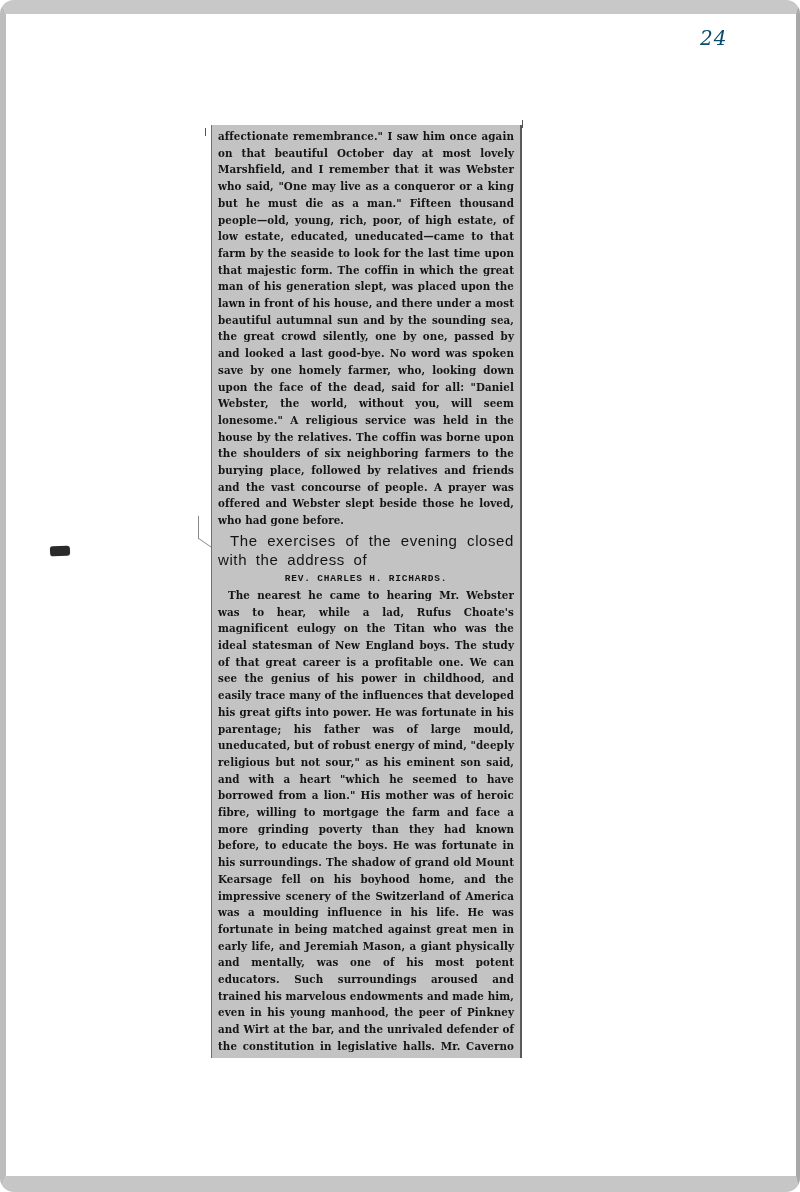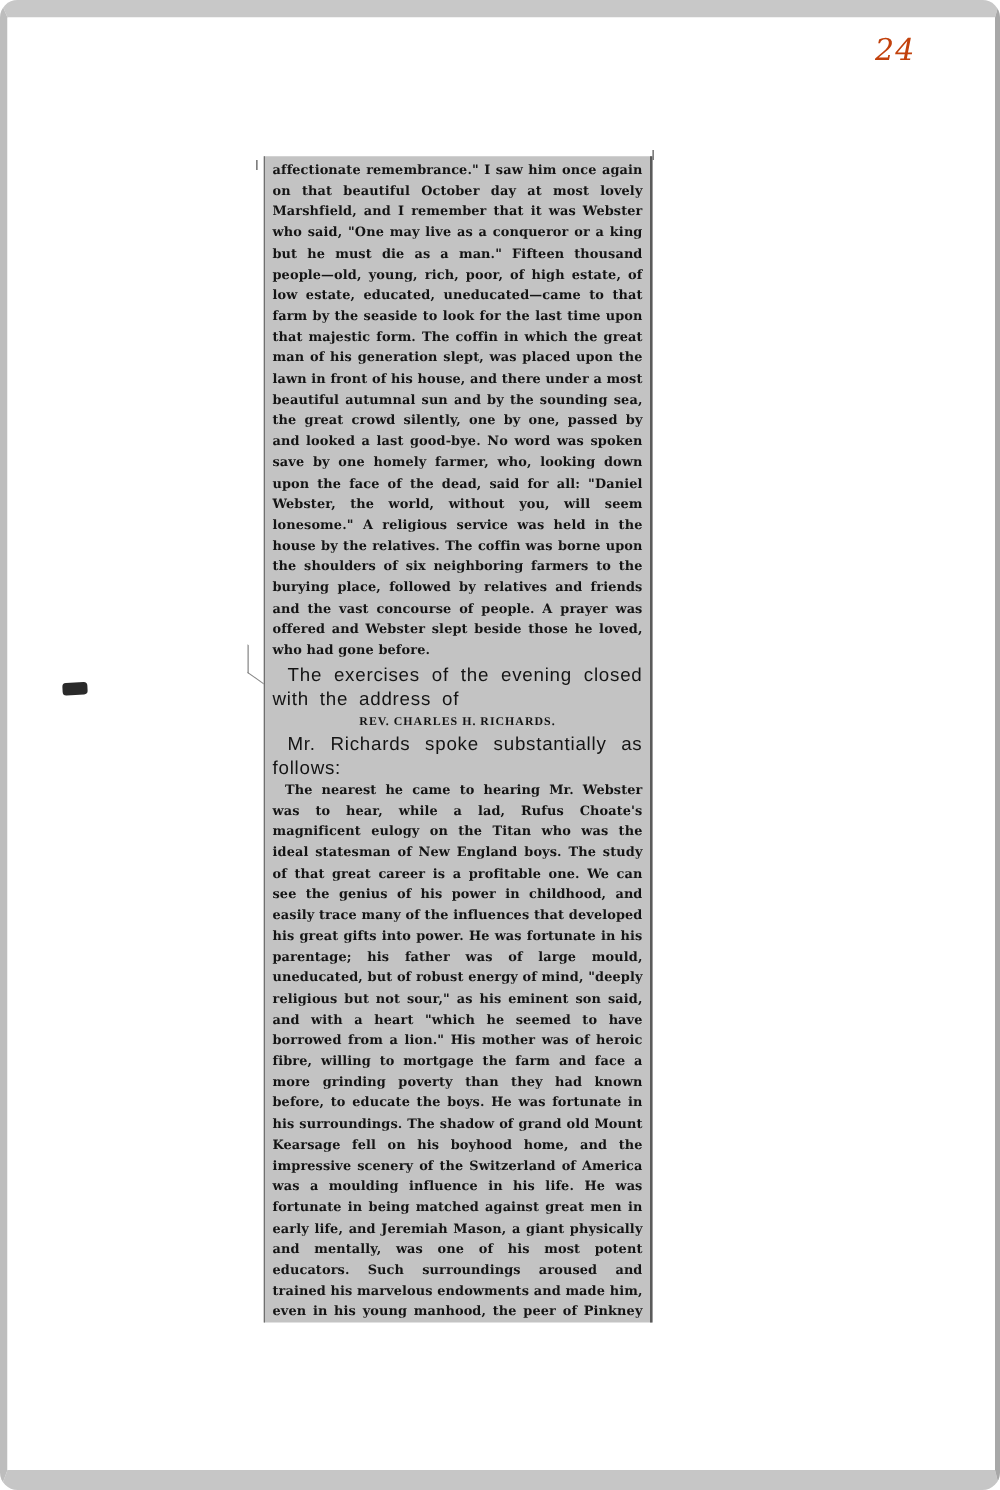--- a/index.html
+++ b/index.html
@@ -14,21 +14,21 @@
     border-top:14px solid #c8c8c8;
     border-bottom:16px solid #c6c6c6;
     border-left:6px solid #bdbdbd;
     border-right:4px solid #a8a8a8;
     border-radius:14px;
     background:#ffffff;
   }
   .page-number {
     position:absolute; left:700px; top:26px;
     font-family:"DejaVu Serif", serif; font-style:italic;
-    font-size:24px; color:#c2410c; letter-spacing:1px;
+    font-size:20px; color:#0c4a6e; letter-spacing:1px;
   }
   .margin-blot {
     position:absolute; left:50px; top:546px; width:20px; height:10px;
     background:#2a2a2a; border-radius:3px; transform:rotate(-3deg);
   }
   .edge-tick {
     position:absolute; width:1px; height:8px; background:#555;
   }
   .clipping {
     position:absolute; left:211px; top:125px; width:311px; height:933px;
@@ -56,21 +56,21 @@
     font-size:15px;
     line-height:19px;
     text-align:justify;
     text-indent:12px;
     letter-spacing:0.6px;
     word-spacing:4px;
   }
   .speaker {
     margin:4px 0 3px 0;
     text-align:center;
-    font-family:Liberation Serif, serif;
+    font-family:Liberation Mono, monospace;
     font-weight:bold;
     font-size:9.5px;
     letter-spacing:0.8px;
   }
   .lead2 { margin-top:2px; }
   .bracket {
     position:absolute; left:198px; top:520px; width:12px; height:22px;
     border-left:1px solid #888; border-bottom:1px solid #888;
     transform:skewY(35deg);
   }
@@ -84,15 +84,14 @@
 
 <div class="margin-blot"></div>
 <div class="edge-tick" style="left:205px;top:128px;"></div>
 <div class="edge-tick" style="left:522px;top:120px;"></div>
 <div class="bracket"></div>
 
 <div class="clipping">
   <p class="para">affectionate remembrance." I saw him once again on that beautiful October day at most lovely Marshfield, and I remember that it was Webster who said, "One may live as a conqueror or a king but he must die as a man." Fifteen thousand people—old, young, rich, poor, of high estate, of low estate, educated, uneducated—came to that farm by the seaside to look for the last time upon that majestic form. The coffin in which the great man of his generation slept, was placed upon the lawn in front of his house, and there under a most beautiful autumnal sun and by the sounding sea, the great crowd silently, one by one, passed by and looked a last good-bye. No word was spoken save by one homely farmer, who, looking down upon the face of the dead, said for all: "Daniel Webster, the world, without you, will seem lonesome." A religious service was held in the house by the relatives. The coffin was borne upon the shoulders of six neighboring farmers to the burying place, followed by relatives and friends and the vast concourse of people. A prayer was offered and Webster slept beside those he loved, who had gone before.</p>
   <p class="lead">The exercises of the evening closed with the address of</p>
   <p class="speaker">REV. CHARLES H. RICHARDS.</p>
-  <p class="lead lead2">Mr. Richards spoke substantially as follows:</p>
   <p class="para indent">The nearest he came to hearing Mr. Webster was to hear, while a lad, Rufus Choate's magnificent eulogy on the Titan who was the ideal statesman of New England boys. The study of that great career is a profitable one. We can see the genius of his power in childhood, and easily trace many of the influences that developed his great gifts into power. He was fortunate in his parentage; his father was of large mould, uneducated, but of robust energy of mind, "deeply religious but not sour," as his eminent son said, and with a heart "which he seemed to have borrowed from a lion." His mother was of heroic fibre, willing to mortgage the farm and face a more grinding poverty than they had known before, to educate the boys. He was fortunate in his surroundings. The shadow of grand old Mount Kearsage fell on his boyhood home, and the impressive scenery of the Switzerland of America was a moulding influence in his life. He was fortunate in being matched against great men in early life, and Jeremiah Mason, a giant physically and mentally, was one of his most potent educators. Such surroundings aroused and trained his marvelous endowments and made him, even in his young manhood, the peer of Pinkney and Wirt at the bar, and the unrivaled defender of the constitution in legislative halls. Mr. Caverno has given us a most discriminating and able analysis of his career, worthy the occasion; and the future will view with greater charity, as he has intimated, Mr.</p>
 </div>
 
 </body></html>

